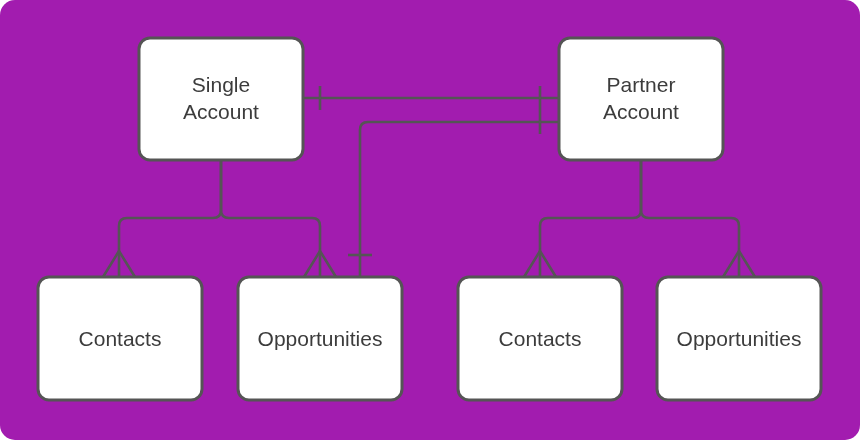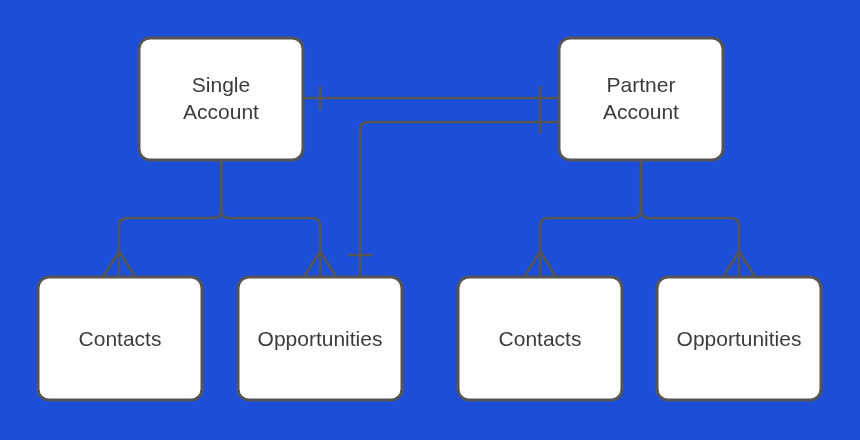--- a/index.html
+++ b/index.html
@@ -8,22 +8,23 @@
     padding: 0;
     background: #ffffff;
   }
   body {
     font-family: "Liberation Sans", sans-serif;
   }
   #diagram-root {
     position: relative;
     width: 860px;
     height: 440px;
-    background: #1d4ed8;
+    background: #a21caf;
     overflow: hidden;
+    border-radius: 15px;
   }
   #erd-svg {
     position: absolute;
     top: 0;
     left: 0;
     width: 860px;
     height: 440px;
     display: block;
   }
   .entity-box {

